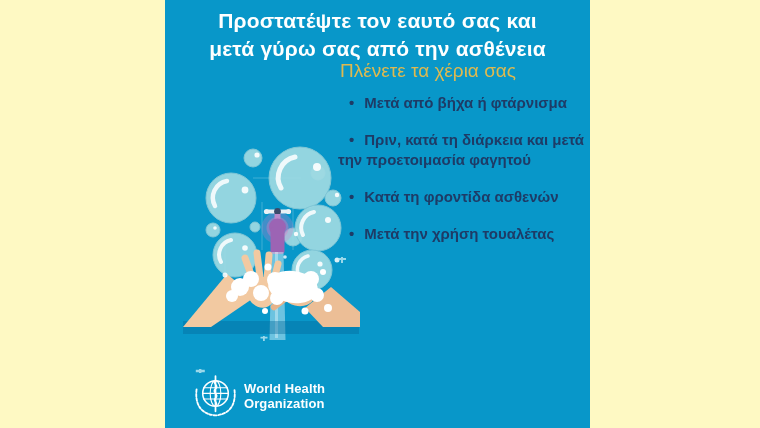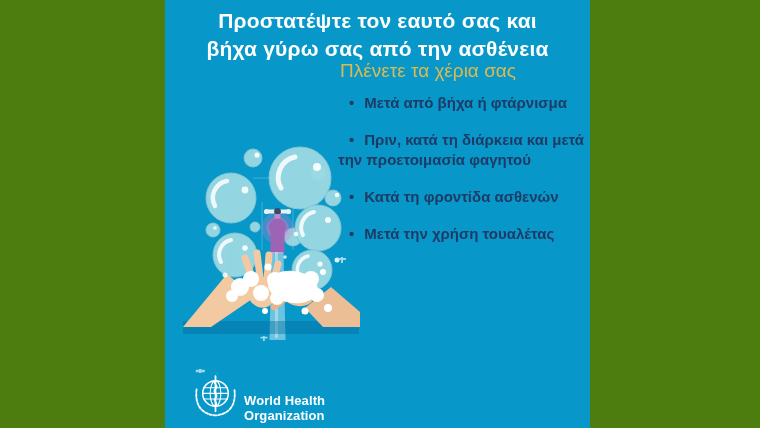--- a/index.html
+++ b/index.html
@@ -1,17 +1,17 @@
 <!DOCTYPE html>
 <html><head>
 <meta charset="utf-8">
 <style>
   html,body{margin:0;padding:0;background:#000;}
   .stage{
-    position:relative;width:760px;height:428px;background:#4d7c0f;overflow:hidden;
+    position:relative;width:760px;height:428px;background:#fef9c3;overflow:hidden;
     font-family:"Liberation Sans",sans-serif;
   }
   .poster{
     position:absolute;left:165px;top:0;width:425px;height:428px;
     background:#0897C9;overflow:hidden;
   }
   .title{
     position:absolute;left:0;top:7px;width:100%;
     text-align:center;color:#FEFFFF;font-weight:bold;
     font-size:21px;line-height:28px;letter-spacing:.2px;
@@ -25,33 +25,33 @@
     position:absolute;left:173px;top:93px;width:258px;
     color:#1E3B66;font-weight:bold;font-size:15px;line-height:20px;
   }
   .li{margin:0 0 17px 0;text-indent:11px;}
   .li .dot{margin-right:10px;}
   .li .txt{white-space:pre;}
   .illu{position:absolute;left:0;top:140px;width:210px;height:245px;}
   .who{position:absolute;left:28px;top:374px;width:230px;height:50px;}
   .who-emblem{position:absolute;left:0;top:0;width:45px;height:45px;}
   .who-text{
-    position:absolute;left:51px;top:20px;color:#FDFEFF;font-weight:bold;
+    position:absolute;left:51px;top:8px;color:#FDFEFF;font-weight:bold;
     font-size:13px;line-height:14.5px;letter-spacing:.1px;white-space:nowrap;
   }
 </style>
 </head>
 <body>
 
 <div class="stage">
   <div class="poster" style="background: rgb(8, 151, 201);">
 
     <div class="title" style="color: rgb(254, 255, 255);">
       <div>Προστατέψτε τον εαυτό σας και</div>
-      <div>βήχα γύρω σας από την ασθένεια</div>
+      <div>μετά γύρω σας από την ασθένεια</div>
     </div>
 
     <div class="subtitle" style="color: rgb(223, 185, 79);">Πλένετε τα χέρια σας</div>
 
     <svg class="illu" viewBox="0 0 210 245">
 
       <g stroke="#CFEFF8" stroke-opacity="0.28" stroke-width="1">
         <line x1="97" y1="62" x2="97" y2="110"></line>
         <line x1="128" y1="62" x2="128" y2="110"></line>
         <line x1="88" y1="38" x2="136" y2="38"></line>

